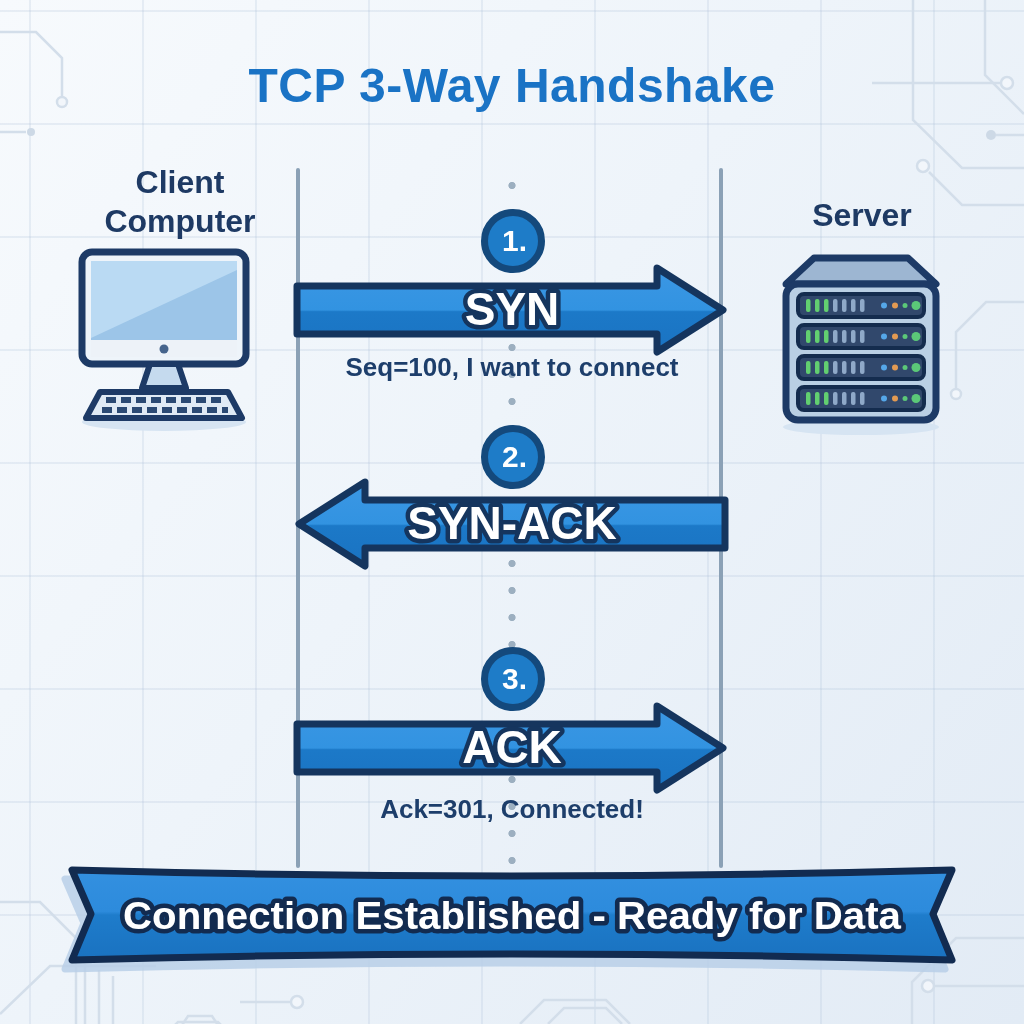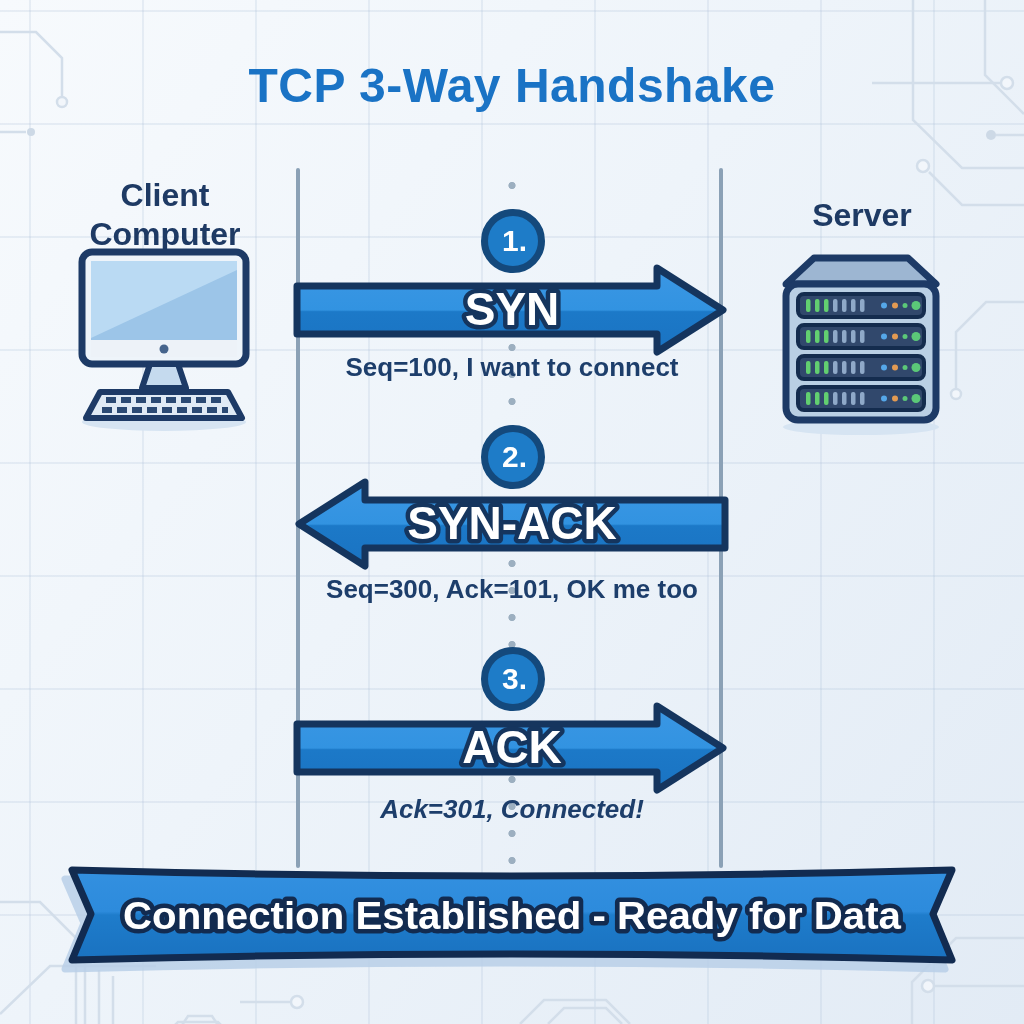--- a/index.html
+++ b/index.html
@@ -11,21 +11,21 @@
       linear-gradient(to right, rgba(170,190,214,.22) 2px, transparent 2px),
       linear-gradient(to bottom, rgba(170,190,214,.22) 2px, transparent 2px);
     background-size:113px 113px;background-position:29px 10px;}
   .decor{position:absolute;inset:0;z-index:0;pointer-events:none;}
 
   .title{position:absolute;top:58px;left:0;width:100%;text-align:center;z-index:2;
     font-size:48px;font-weight:bold;color:#1a73c5;letter-spacing:.5px;}
 
   .actor-label{position:absolute;text-align:center;z-index:2;
     font-size:32px;font-weight:bold;color:#1e3a64;line-height:1.22;}
-  .actor-label.client{left:55px;top:163px;width:220px;margin-top:13px;}
+  .actor-label.client{left:70px;top:163px;width:220px;}
   .actor-label.server{left:768px;top:196px;width:188px;}
 
   .icon-client{position:absolute;left:76px;top:246px;z-index:2;}
   .icon-server{position:absolute;left:778px;top:250px;z-index:2;}
 
   .lifeline{position:absolute;top:168px;height:700px;width:4px;background:#8ba1b6;
     border-radius:2px;z-index:1;}
   .lifeline.left{left:296px;}
   .lifeline.right{left:719px;}
 
@@ -39,21 +39,21 @@
   .step-badge span{color:#ffffff;font-size:30px;font-weight:bold;padding-left:3px;}
   .badge-1{top:209px;} .badge-2{top:425px;} .badge-3{top:647px;}
 
   .arrow-svg{position:absolute;left:293px;width:436px;height:96px;z-index:2;}
   .arrow-1{top:262px;} .arrow-2{top:476px;} .arrow-3{top:700px;}
   .arrow-label{font-family:"Liberation Sans","DejaVu Sans",sans-serif;
     font-size:46px;font-weight:bold;}
 
   .step-detail{position:absolute;left:0;width:100%;text-align:center;z-index:2;
     font-size:26px;font-weight:bold;color:#1d3e6b;}
-  .detail-1{top:352px;} .detail-2{top:574px;} .detail-3{top:794px;font-style:italic;}
+  .detail-1{top:352px;} .detail-2{top:574px;} .detail-3{top:794px;}
 
   .banner-svg{position:absolute;left:60px;top:858px;width:904px;height:112px;z-index:2;
     filter:drop-shadow(-7px 9px 0 rgba(184,207,232,.85));}
   .banner-label{font-family:"Liberation Sans","DejaVu Sans",sans-serif;
     font-size:38px;font-weight:bold;}
 </style>
 </head>
 <body>
 
 <div class="stage">
@@ -208,21 +208,20 @@
   </svg>
   <div class="step-detail detail-1">Seq=100, I want to connect</div>
 
   <div class="step-badge badge-2">
     <span>2.</span>
   </div>
   <svg class="arrow-svg arrow-2" viewBox="0 0 436 96">
     <path d="M432,24 H72 V6 L6,48 L72,90 V72 H432 Z" fill="url(#gradArrow)" stroke="#15355e" stroke-width="7" stroke-linejoin="round"></path>
     <text class="arrow-label" x="219" y="63" text-anchor="middle" fill="#ffffff" stroke="#15355e" stroke-width="9" paint-order="stroke" stroke-linejoin="round">SYN-ACK</text>
   </svg>
-  <div class="step-detail detail-2">Seq=300, Ack=101, OK me too</div>
 
   <div class="step-badge badge-3">
     <span>3.</span>
   </div>
   <svg class="arrow-svg arrow-3" viewBox="0 0 436 96">
     <path d="M4,24 H364 V6 L430,48 L364,90 V72 H4 Z" fill="url(#gradArrow)" stroke="#15355e" stroke-width="7" stroke-linejoin="round"></path>
     <text class="arrow-label" x="219" y="63" text-anchor="middle" fill="#ffffff" stroke="#15355e" stroke-width="9" paint-order="stroke" stroke-linejoin="round">ACK</text>
   </svg>
   <div class="step-detail detail-3">Ack=301, Connected!</div>
 

